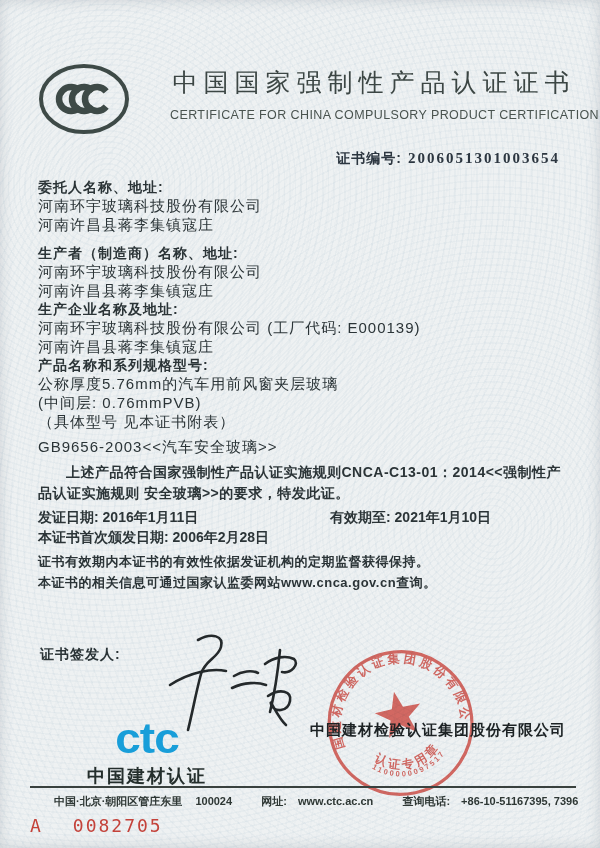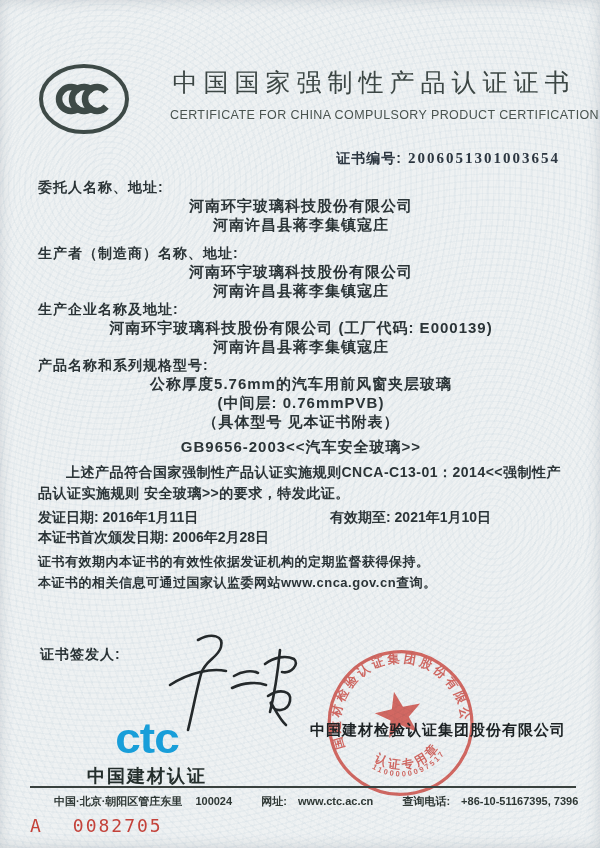--- a/index.html
+++ b/index.html
@@ -18,21 +18,21 @@
   .ccc-logo { position:absolute; left:36px; top:60px; }
   .titles { position:absolute; left:140px; right:22px; top:66px; text-align:center;margin-left:30px; }
   .title-cn { font-family:"Liberation Serif", serif; font-size:25px; letter-spacing:6px; color:#3c4644; font-weight:500; white-space:nowrap; }
   .title-en { margin-top:9px; font-size:12.5px; letter-spacing:0.4px; color:#49534f; white-space:nowrap; }
   .cert-no { position:absolute; top:150px; right:40px; font-size:14px; font-weight:700; letter-spacing:1px; color:#2c3640; }
   .cert-no .num { font-family:"Liberation Serif", serif; font-size:15px; letter-spacing:2px; margin-left:6px; }
 
   
   .bodytxt { position:absolute; left:38px; right:36px; top:176px; }
   .sec-label { font-size:14px; font-weight:700; line-height:18px; letter-spacing:1px; }
-  .sec-line  { text-align:center; font-size:15px; font-weight:700; line-height:19px; letter-spacing:1px; }
+  .sec-line  { text-align:left; font-size:15px; font-weight:400; line-height:19px; letter-spacing:1px; }
   .mt10 { margin-top:10px; } .mt4 { margin-top:4px; } .mt6 { margin-top:6px; } .mt2 { margin-top:2px; }
   .statement { margin-top:6px; font-size:14px; font-weight:600; line-height:21px; text-indent:2em; letter-spacing:0.5px; }
   .dates { margin-top:3px; display:flex; font-size:14px; font-weight:700; line-height:20px; }
   .dates .d1 { width:292px; }
   .dateline { font-size:14px; font-weight:700; line-height:21px; }
   .note { font-size:13px; font-weight:600; line-height:20.5px; letter-spacing:0.5px; }
 
   
   .signer-label { position:absolute; left:40px; top:646px; font-size:14px; font-weight:700; letter-spacing:1px; }
   .signature { position:absolute; left:160px; top:630px; }

